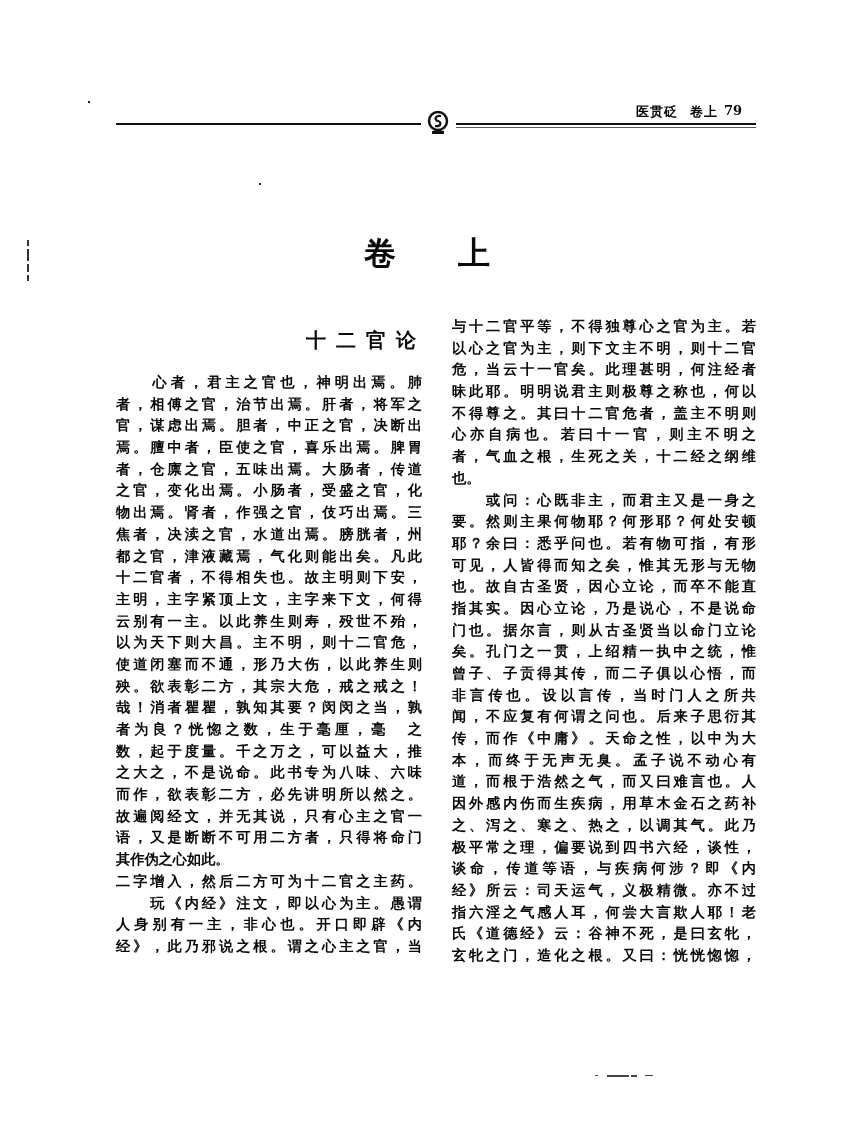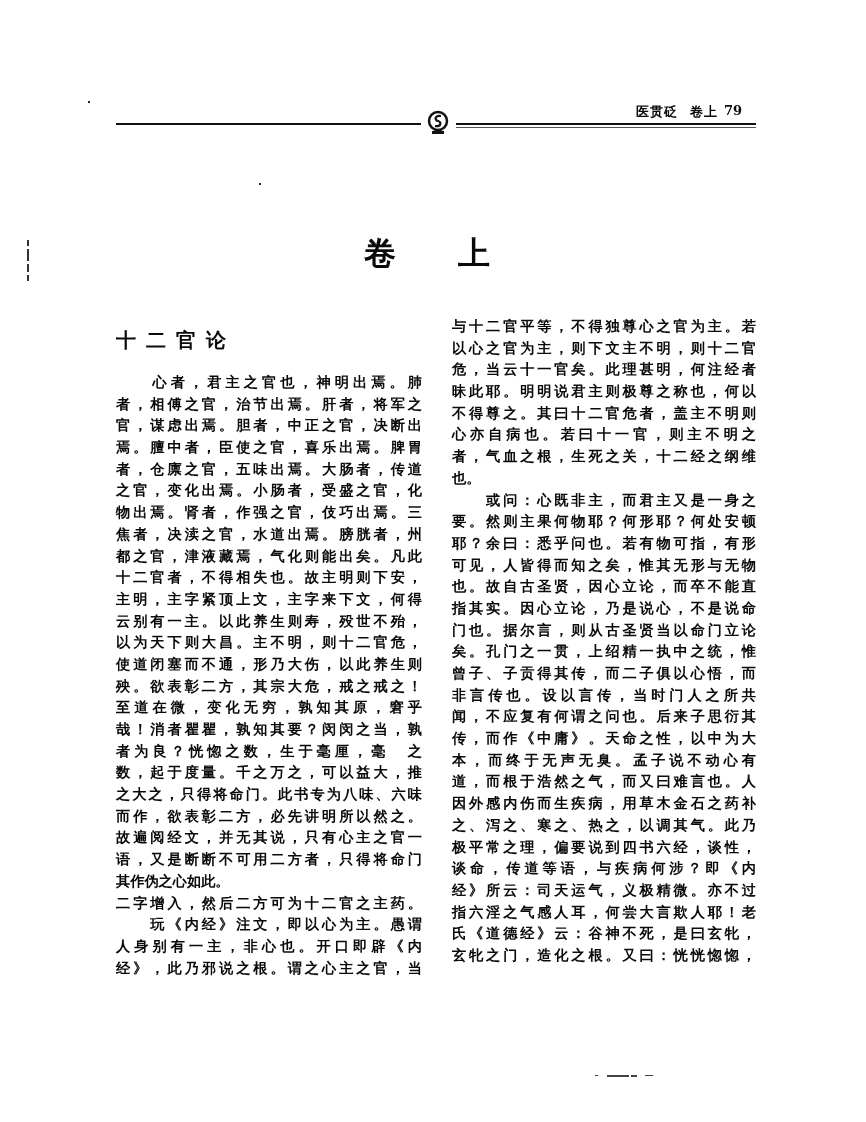--- a/index.html
+++ b/index.html
@@ -13,21 +13,21 @@
   .running-head { position: absolute; left: 600px; top: 103px; font-size: 13px; font-weight: bold; letter-spacing: 1px; margin-left: 36px; }
   .running-head .sep { display: inline-block; width: 12px; }
   .page-number { position: absolute; left: 724px; top: 103px; font-size: 13px; font-weight: bold; font-family: "DejaVu Serif", serif; }
   .dot { position: absolute; background: #222; }
   .margin-marks { position: absolute; left: 27px; top: 240px; width: 2px; height: 40px; }
   .margin-marks span { display:block; width: 2px; background:#333; margin-bottom: 3px; }
   .volume-title { position: absolute; left: 364px; top: 232px; font-size: 32px; font-weight: bold;
                   font-family: Liberation Mono, monospace; letter-spacing: 0; }
   .volume-title span { display:inline-block; }
   .volume-title .gap { width: 62px; }
-  .section-title { position: absolute; left: 116px; width: 310px; top: 327px; text-align: left;
+  .section-title { position: absolute; left: 116px; width: 310px; top: 327px; text-align: right;
                    font-size: 20px; font-weight: bold; letter-spacing: 10px; }
   .col { position: absolute; font-size: 14.2px; font-weight: bold; line-height: 21.7px; text-align: justify;
          text-align-last: justify; }
   .col .line { display: block; white-space: nowrap; text-align: justify; text-align-last: justify; height: 21.7px; }
   .col .line.last { text-align-last: left; }
   .col-left { left: 116px; top: 372px; width: 306px; }
   .col-right { left: 452px; top: 316px; width: 304px; }
   .footer-mark { position: absolute; left: 595px; top: 1075px; width: 60px; height: 2px; }
   .footer-mark span { position:absolute; top:0; height:2px; background:#444; }
 </style>
@@ -71,25 +71,24 @@
   <span class="line">之官，变化出焉。小肠者，受盛之官，化</span>
   <span class="line">物出焉。肾者，作强之官，伎巧出焉。三</span>
   <span class="line">焦者，决渎之官，水道出焉。膀胱者，州</span>
   <span class="line">都之官，津液藏焉，气化则能出矣。凡此</span>
   <span class="line">十二官者，不得相失也。故主明则下安，</span>
   <span class="line">主明，主字紧顶上文，主字来下文，何得</span>
   <span class="line">云别有一主。以此养生则寿，殁世不殆，</span>
   <span class="line">以为天下则大昌。主不明，则十二官危，</span>
   <span class="line">使道闭塞而不通，形乃大伤，以此养生则</span>
   <span class="line">殃。欲表彰二方，其宗大危，戒之戒之！</span>
-  <span class="line">至道在微，变化无穷，孰知其原，窘乎</span>
   <span class="line">哉！消者瞿瞿，孰知其要？闵闵之当，孰</span>
   <span class="line">者为良？恍惚之数，生于毫厘，毫　之</span>
   <span class="line">数，起于度量。千之万之，可以益大，推</span>
-  <span class="line">之大之，只得将命门。此书专为八味、六味</span>
+  <span class="line">之大之，不是说命。此书专为八味、六味</span>
   <span class="line">而作，欲表彰二方，必先讲明所以然之。</span>
   <span class="line">故遍阅经文，并无其说，只有心主之官一</span>
   <span class="line">语，又是断断不可用二方者，只得将命门</span>
   <span class="line last">其作伪之心如此。</span>
   <span class="line">二字增入，然后二方可为十二官之主药。</span>
   <span class="line">　　玩《内经》注文，即以心为主。愚谓</span>
   <span class="line">人身别有一主，非心也。开口即辟《内</span>
   <span class="line">经》，此乃邪说之根。谓之心主之官，当</span>
 </div>
 

